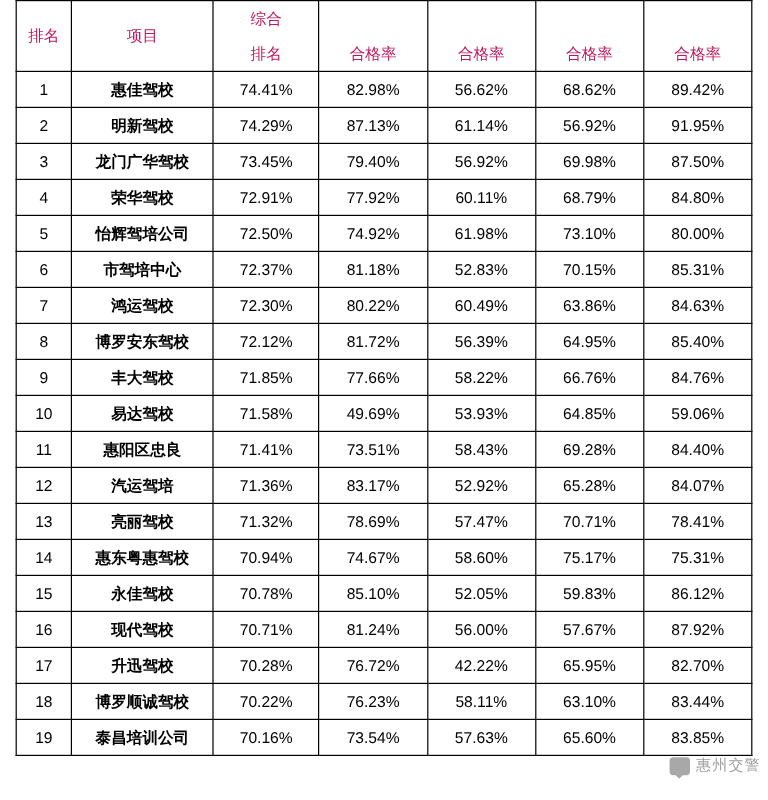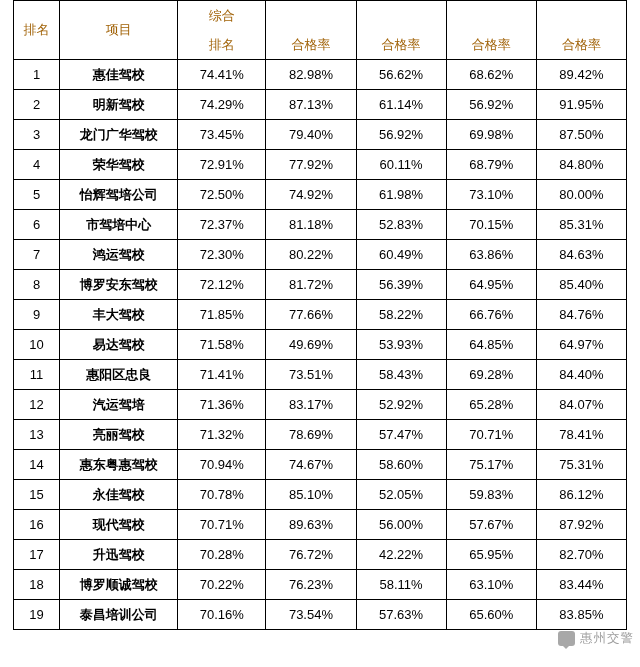--- a/index.html
+++ b/index.html
@@ -48,21 +48,21 @@
     background: #ffffff;
   }
   .col-rank   { width: 46px; }
   .col-name   { width: 118px; }
   .col-zh     { width: 88px; }
   .col-rate   { width: 90px; }
 
   .hdr-cell {
     font-size: 13.5px;
     font-weight: normal;
-    color: #a16207;
+    color: #be185d;
   }
   .hdr-tall { height: 58px; }
   .hdr-zh-top {
     height: 29px;
     border-bottom: none !important;
   }
   .hdr-zh-bottom {
     height: 29px;
     border-top: none !important;
   }
@@ -229,21 +229,21 @@
         <td class="num-cell">66.76%</td>
         <td class="num-cell">84.76%</td>
       </tr>
       <tr>
         <td class="rank-cell">10</td>
         <td class="name-cell">易达驾校</td>
         <td class="num-cell">71.58%</td>
         <td class="num-cell">49.69%</td>
         <td class="num-cell">53.93%</td>
         <td class="num-cell">64.85%</td>
-        <td class="num-cell">64.97%</td>
+        <td class="num-cell">59.06%</td>
       </tr>
       <tr>
         <td class="rank-cell">11</td>
         <td class="name-cell">惠阳区忠良</td>
         <td class="num-cell">71.41%</td>
         <td class="num-cell">73.51%</td>
         <td class="num-cell">58.43%</td>
         <td class="num-cell">69.28%</td>
         <td class="num-cell">84.40%</td>
       </tr>
@@ -280,21 +280,21 @@
         <td class="num-cell">70.78%</td>
         <td class="num-cell">85.10%</td>
         <td class="num-cell">52.05%</td>
         <td class="num-cell">59.83%</td>
         <td class="num-cell">86.12%</td>
       </tr>
       <tr>
         <td class="rank-cell">16</td>
         <td class="name-cell">现代驾校</td>
         <td class="num-cell">70.71%</td>
-        <td class="num-cell">89.63%</td>
+        <td class="num-cell">81.24%</td>
         <td class="num-cell">56.00%</td>
         <td class="num-cell">57.67%</td>
         <td class="num-cell">87.92%</td>
       </tr>
       <tr>
         <td class="rank-cell">17</td>
         <td class="name-cell">升迅驾校</td>
         <td class="num-cell">70.28%</td>
         <td class="num-cell">76.72%</td>
         <td class="num-cell">42.22%</td>

